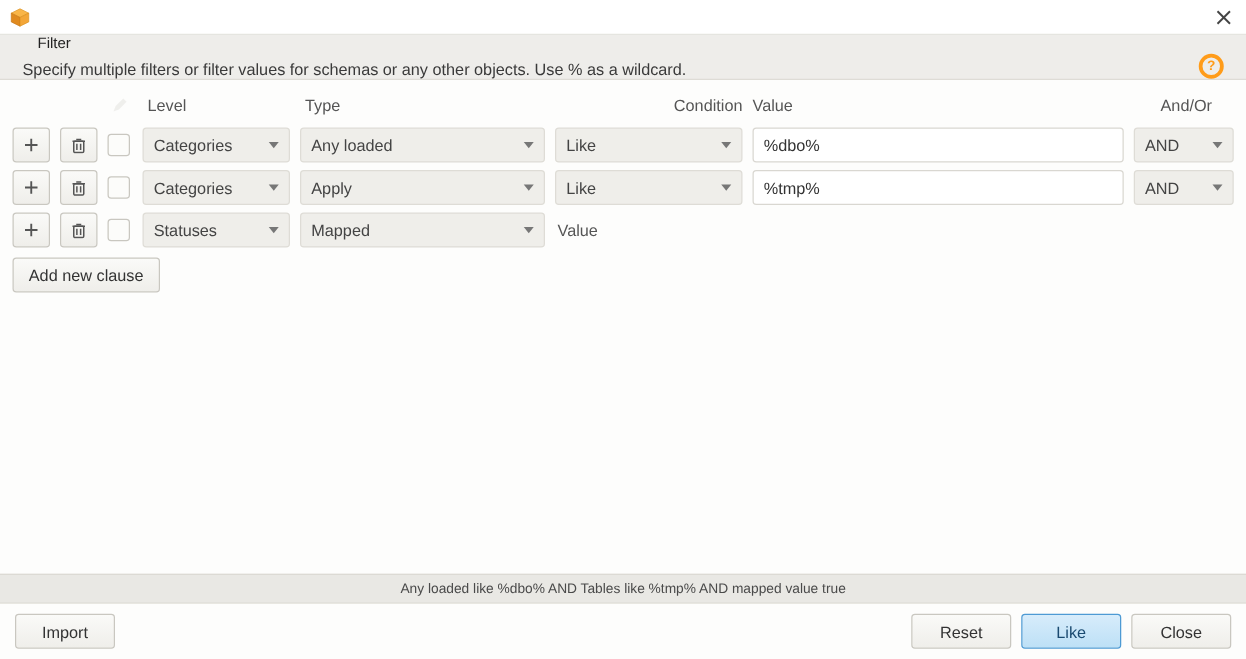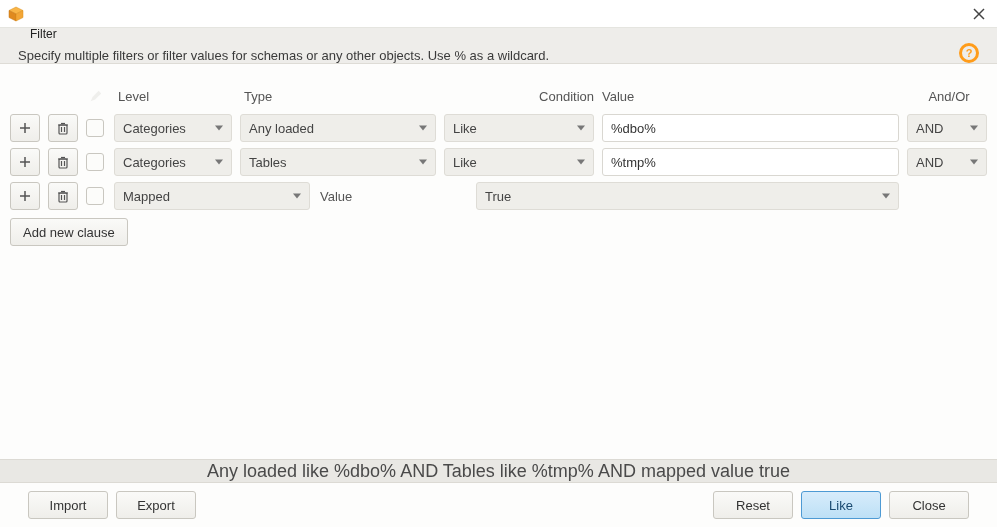--- a/index.html
+++ b/index.html
@@ -60,21 +60,21 @@
   }
   .row {
     display: flex;
     align-items: center;
     gap: 8px;
     height: 32px;
     margin-top: 2px;
   }
   .header-row {
     height: 28px;
-    margin-top: 12px;
+    margin-top: 0;
     color: #444;
   }
   .col-add   { width: 30px; }
   .col-del   { width: 30px; }
   .col-chk   { width: 20px; }
   .col-level { width: 118px; }
   .col-type  { width: 196px; }
   .col-cond  { width: 150px; text-align: right; }
   .col-value { flex: 1; }
   .col-andor { width: 80px; }
@@ -177,28 +177,28 @@
 
   .summary-bar {
     position: absolute;
     left: 0; right: 0; bottom: 44px;
     height: 24px;
     background: #e9e8e4;
     border-top: 1px solid #dcdad4;
     border-bottom: 1px solid #dcdad4;
     display: flex; align-items: center; justify-content: center;
     color: #4a4a4a;
-    font-size: 18px;
+    font-size: 11px;
   }
 
   .footer {
     position: absolute;
     left: 0; right: 0; bottom: 0;
     height: 44px;
-    padding: 0 28px;
+    padding: 0 12px;
     display: flex; align-items: center; gap: 8px;
     background: #fdfdfc;
   }
   .footer .spacer { flex: 1; }
 
   .cube-icon {
     width: 16px; height: 16px;
     position: relative;
   }
 </style>
@@ -326,21 +326,21 @@
           <div class="chk"></div>
         </div>
     <div class="col-level">
       <div class="select">
         <span>Categories</span>
         <span class="caret"></span>
       </div>
     </div>
     <div class="col-type">
       <div class="select">
-        <span>Tables</span>
+        <span>Apply</span>
         <span class="caret"></span>
       </div>
     </div>
     <div class="col-cond">
           <div class="select">
             <span>Like</span>
             <span class="caret"></span>
           </div>
         </div>
     <div class="col-value"><input class="textin" value="%tmp%" style=""></div>
@@ -368,49 +368,48 @@
           <line x1="1" y1="3" x2="11" y2="3"></line>
               <line x1="4.5" y1="5" x2="4.5" y2="10"></line>
           <line x1="7.5" y1="5" x2="7.5" y2="10"></line>
               <line x1="4" y1="1.5" x2="8" y2="1.5"></line>
         </svg>
       </div>
     </div>
     <div class="col-chk">
           <div class="chk"></div>
         </div>
+    <div class="col-level">
+      <div class="select">
+        <span>Statuses</span>
+        <span class="caret"></span>
+      </div>
+    </div>
     <div class="col-type">
       <div class="select">
         <span>Mapped</span>
         <span class="caret"></span>
       </div>
     </div>
     <div class="col-cond">
           <div class="cond-plain">Value</div>
-        </div>
-    <div class="col-value">
-          <div class="select">
-            <span>True</span>
-            <span class="caret"></span>
-          </div>
         </div>
     <div class="col-andor"></div>
   </div>
 </div>
 </div>
 
 <button class="btn add-clause">Add new clause</button>
 
 
 <div class="summary-bar">Any loaded like %dbo% AND Tables like %tmp% AND mapped value true</div>
 
 
 <div class="footer">
   <button class="btn fixed">Import</button>
-  <button class="btn fixed">Export</button>
   <span class="spacer"></span>
   <button class="btn fixed">Reset</button>
   <button class="btn fixed primary">Like</button>
   <button class="btn fixed">Close</button>
 </div>
 
 
 
 
 

